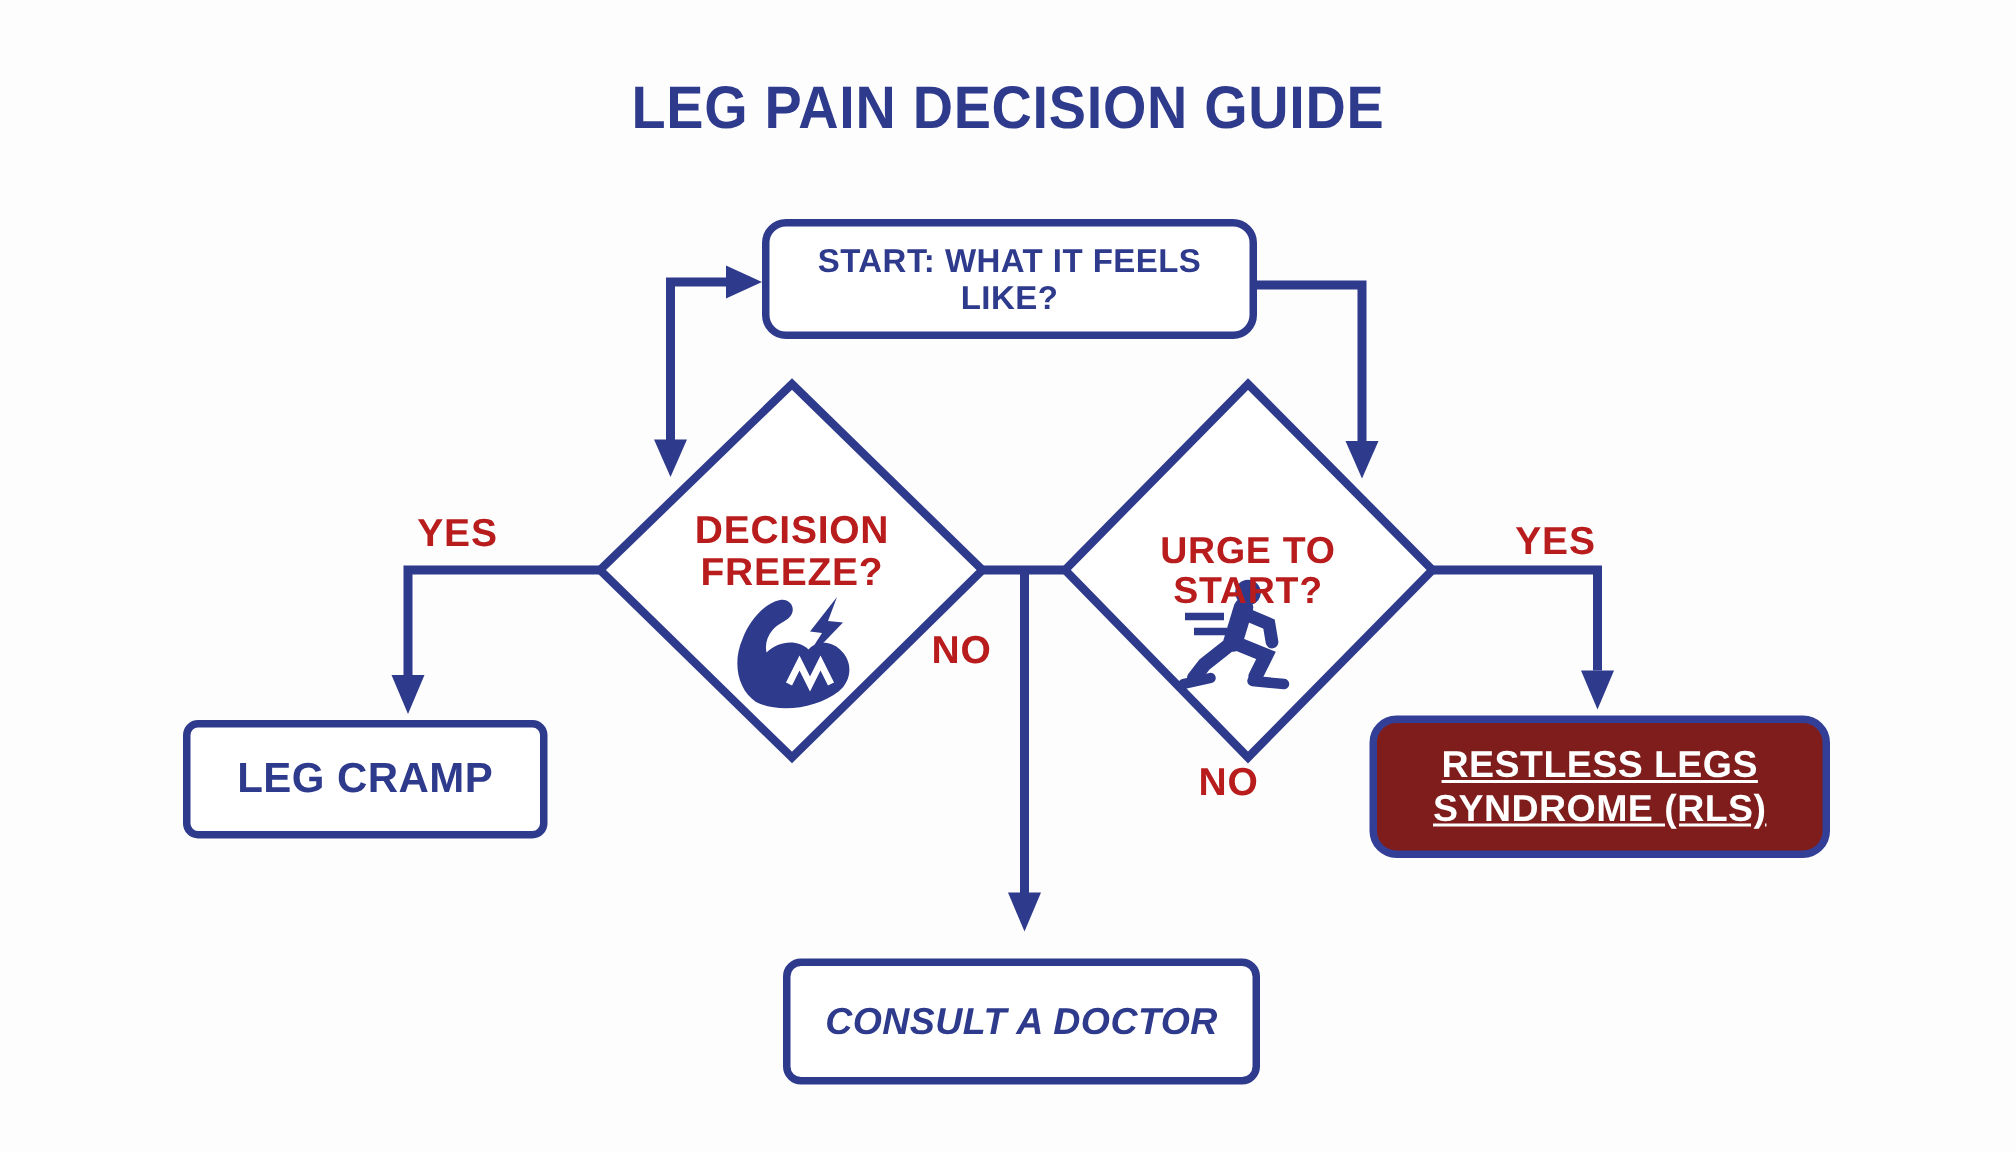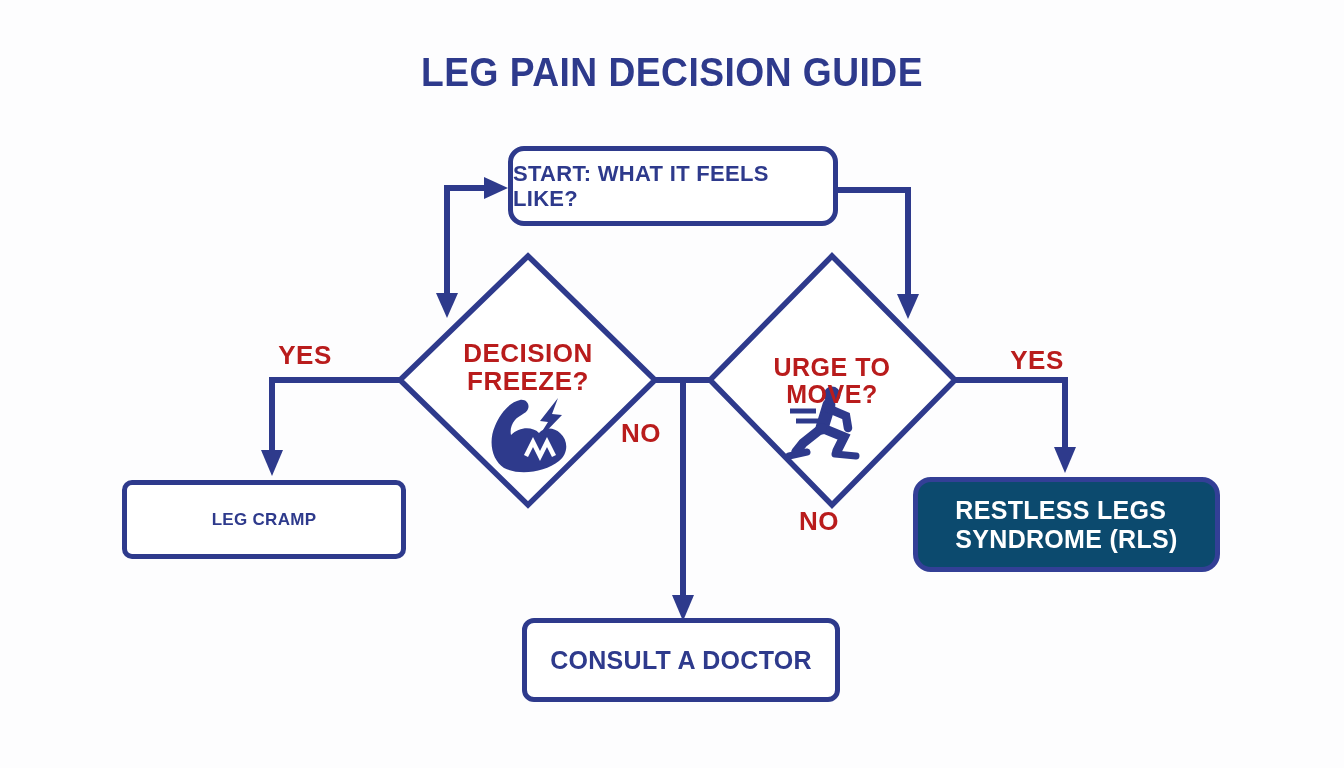--- a/index.html
+++ b/index.html
@@ -11,31 +11,31 @@
   }
   .svg-layer{position:absolute;left:0;top:0;width:1344px;height:768px;}
   .title{
     position:absolute;left:0;right:0;top:50px;text-align:center;
     font-size:40px;font-weight:800;letter-spacing:.5px;color:#2e3a8c;
     transform:scaleX(.93);transform-origin:50% 50%;
   }
   .node{
     position:absolute;display:flex;align-items:center;justify-content:center;
     border:5px solid #2e3a8c;border-radius:14px;background:#ffffff;
-    font-weight:bold;text-align:left;color:#2e3a8c;letter-spacing:.3px;
+    font-weight:bold;text-align:center;color:#2e3a8c;letter-spacing:.3px;
     white-space:pre-line;line-height:1.15;box-sizing:border-box;
   }
-  .node.filled{background:#0c4a6e;border-color:#333f96;color:#ffffff;border-radius:18px;}
+  .node.filled{background:#7f1d1d;border-color:#333f96;color:#ffffff;border-radius:18px;text-decoration:underline;}
   .lbl{
     position:absolute;font-weight:bold;color:#b91c1c;text-align:center;
     letter-spacing:.5px;white-space:pre-line;line-height:1.08;
   }
   .start-node{left:508px;top:146px;width:330px;height:80px;font-size:22px;border-radius:16px;}
-  .legcramp-node{left:122px;top:480px;width:284px;height:79px;font-size:17px;border-radius:10px;}
-  .consult-node{left:522px;top:618px;width:318px;height:84px;font-size:25px;border-radius:12px;}
+  .legcramp-node{left:122px;top:480px;width:243px;height:79px;font-size:28px;border-radius:10px;}
+  .consult-node{left:522px;top:639px;width:318px;height:84px;font-size:25px;border-radius:12px;font-style:italic;}
   .rls-node{left:913px;top:477px;width:307px;height:95px;font-size:25px;}
   .painful-lbl{left:438px;top:339px;width:180px;font-size:26px;}
   .urge-lbl{left:735px;top:354px;width:194px;font-size:25px;}
   .yes-left-lbl{left:270px;top:341px;width:70px;font-size:26px;}
   .yes-right-lbl{left:1002px;top:346px;width:70px;font-size:26px;}
   .no-left-lbl{left:611px;top:419px;width:60px;font-size:26px;}
   .no-right-lbl{left:789px;top:507px;width:60px;font-size:26px;}
 </style>
 </head>
 <body>
@@ -96,21 +96,21 @@
       <path d="M3,72 L21,68" stroke-width="7"></path>
     </g>
   </svg>
 
   <div class="title">LEG PAIN DECISION GUIDE</div>
 
   <div class="node start-node">START: WHAT IT FEELS LIKE?</div>
 
   <div class="lbl painful-lbl">DECISION
 FREEZE?</div>
-  <div class="lbl urge-lbl">URGE TO MOVE?</div>
+  <div class="lbl urge-lbl">URGE TO START?</div>
 
   <div class="lbl yes-left-lbl">YES</div>
   <div class="lbl no-left-lbl">NO</div>
   <div class="lbl yes-right-lbl">YES</div>
   <div class="lbl no-right-lbl">NO</div>
 
   <div class="node legcramp-node">LEG CRAMP</div>
   <div class="node filled rls-node">RESTLESS LEGS
 SYNDROME (RLS)</div>
   <div class="node consult-node">CONSULT A DOCTOR</div>

